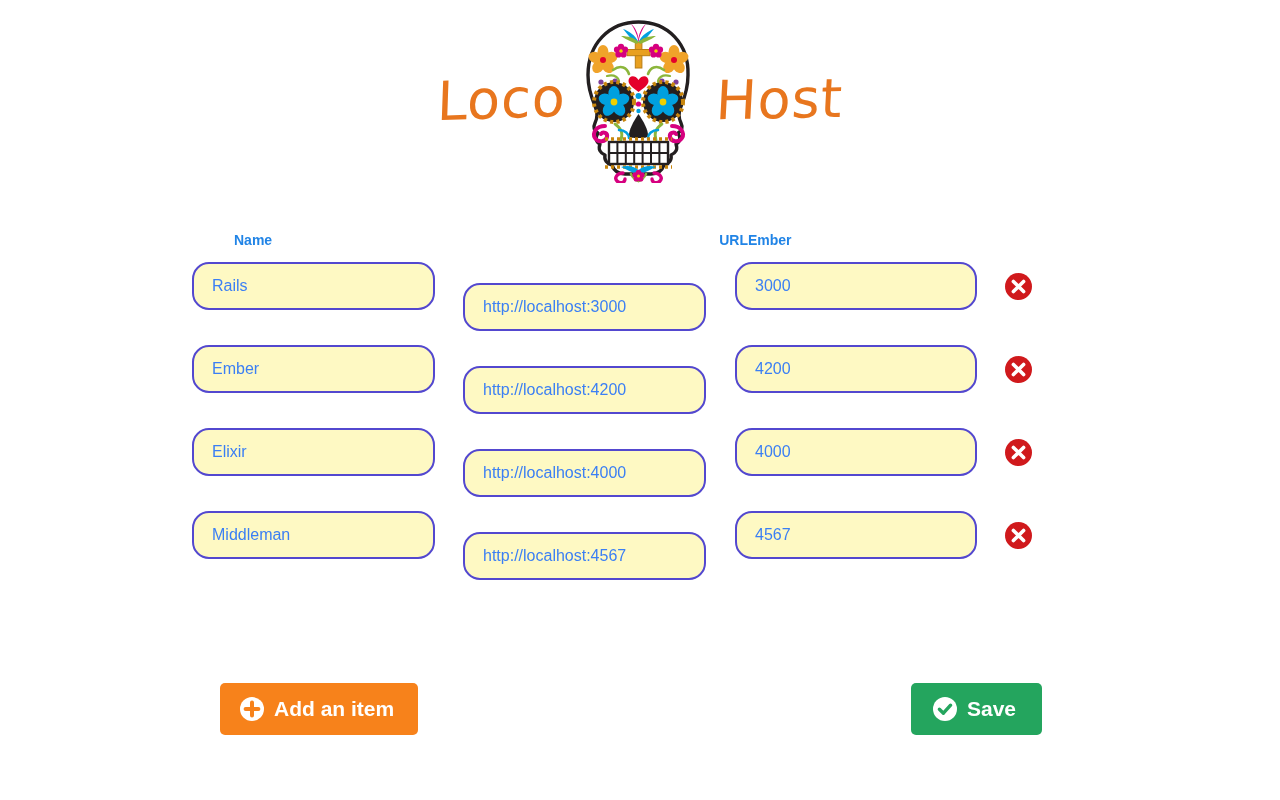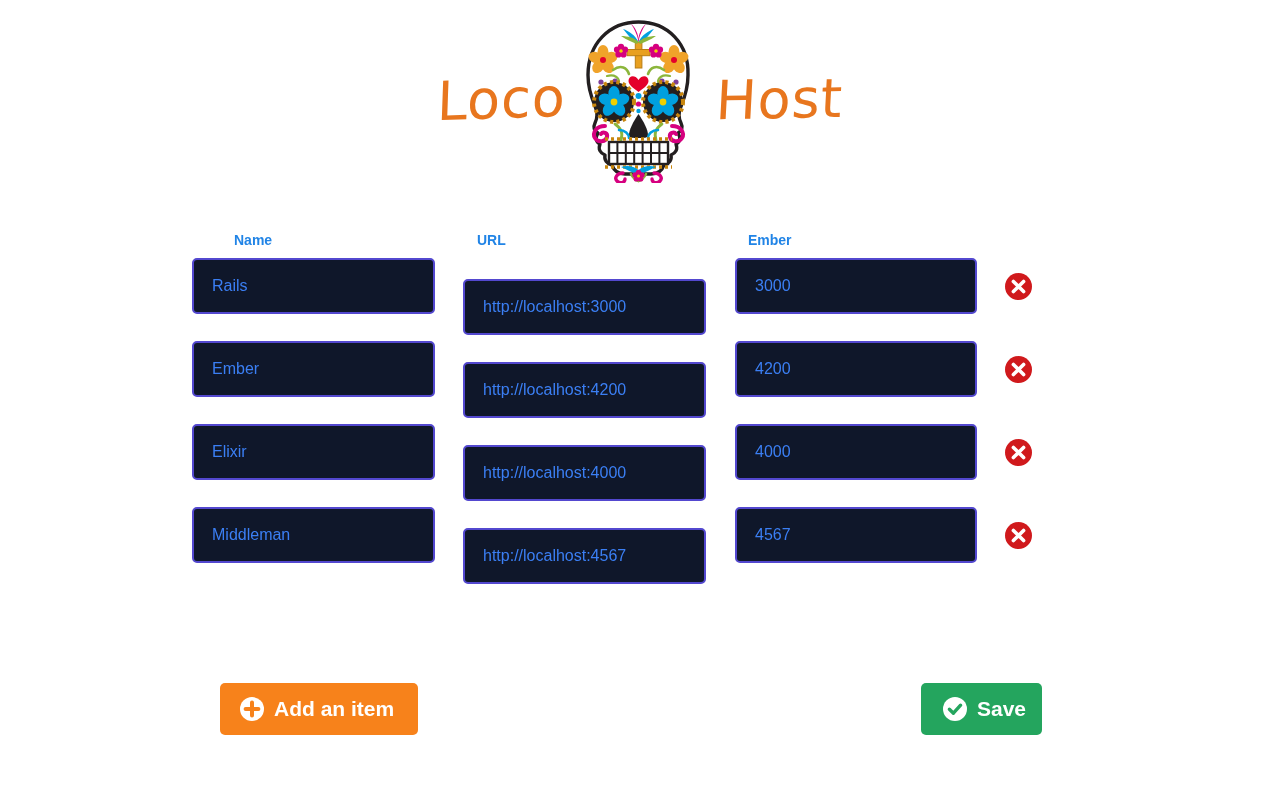--- a/index.html
+++ b/index.html
@@ -47,35 +47,35 @@
     align-items: flex-end;
     height: 30px;
   }
   .col-head {
     color: #2184e6;
     font-size: 14px;
     font-weight: bold;
     line-height: 16px;
   }
   .col-name { width: 285px; padding-left: 42px; }
-  .col-url  { width: 271px; }
+  .col-url  { width: 271px; text-align: right; }
   .col-port { width: 250px; }
 
   .rows { margin-top: 14px; }
   .row {
     display: flex;
     align-items: center;
     height: 48px;
     margin-bottom: 35px;
   }
   .field {
-    height: 56px;
-    background: #0f172a;
+    height: 48px;
+    background: #fef9c3;
     border: 2px solid #5348cf;
-    border-radius: 5px;
+    border-radius: 17px;
     color: #3b7ff4;
     font-size: 16px;
     line-height: 44px;
     padding: 0 18px;
     outline: none;
     font-family: "Liberation Sans", sans-serif;
   }
   .field::placeholder { color: #9aa3b5; }
   .f-name { width: 243px; margin-right: 28px; }
   .f-url  { width: 243px; margin-right: 29px; margin-top: 42px; }
@@ -105,21 +105,21 @@
     gap: 10px;
     border: none;
     border-radius: 5px;
     color: #ffffff;
     font-size: 21px;
     font-weight: bold;
     cursor: pointer;
     font-family: "Liberation Sans", sans-serif;
   }
   .btn-add  { background: #f7821b; height: 52px; padding: 0 24px 0 20px; margin-left: 28px; }
-  .btn-save { background: #24a55e; height: 52px; padding: 0 16px 0 22px; }
+  .btn-save { background: #24a55e; height: 52px; padding: 0 26px 0 22px; }
   .btn svg { display:block; flex: none; }
 </style>
 </head>
 <body>
 
 <div class="page">
 
   <div class="logo-wrap">
     <div class="logo-word left">Loco</div>
 

